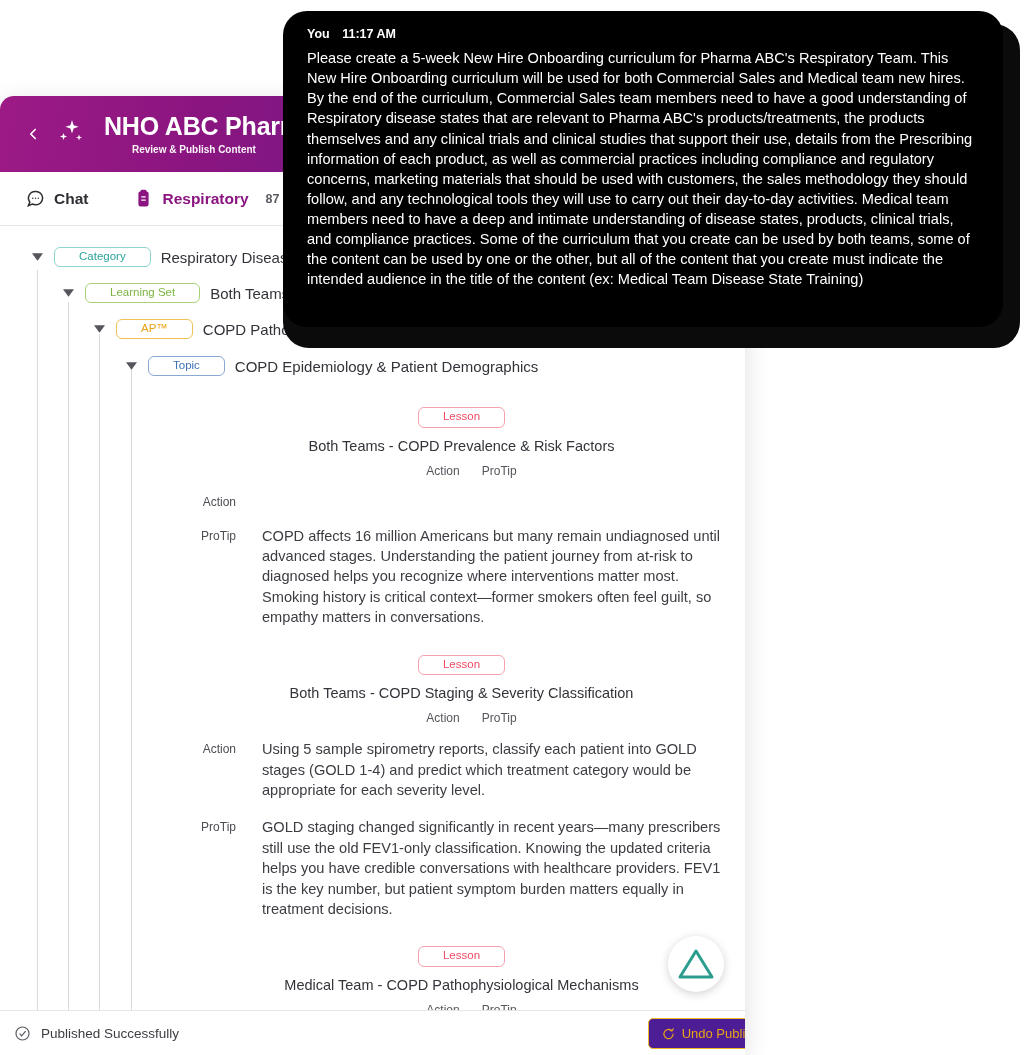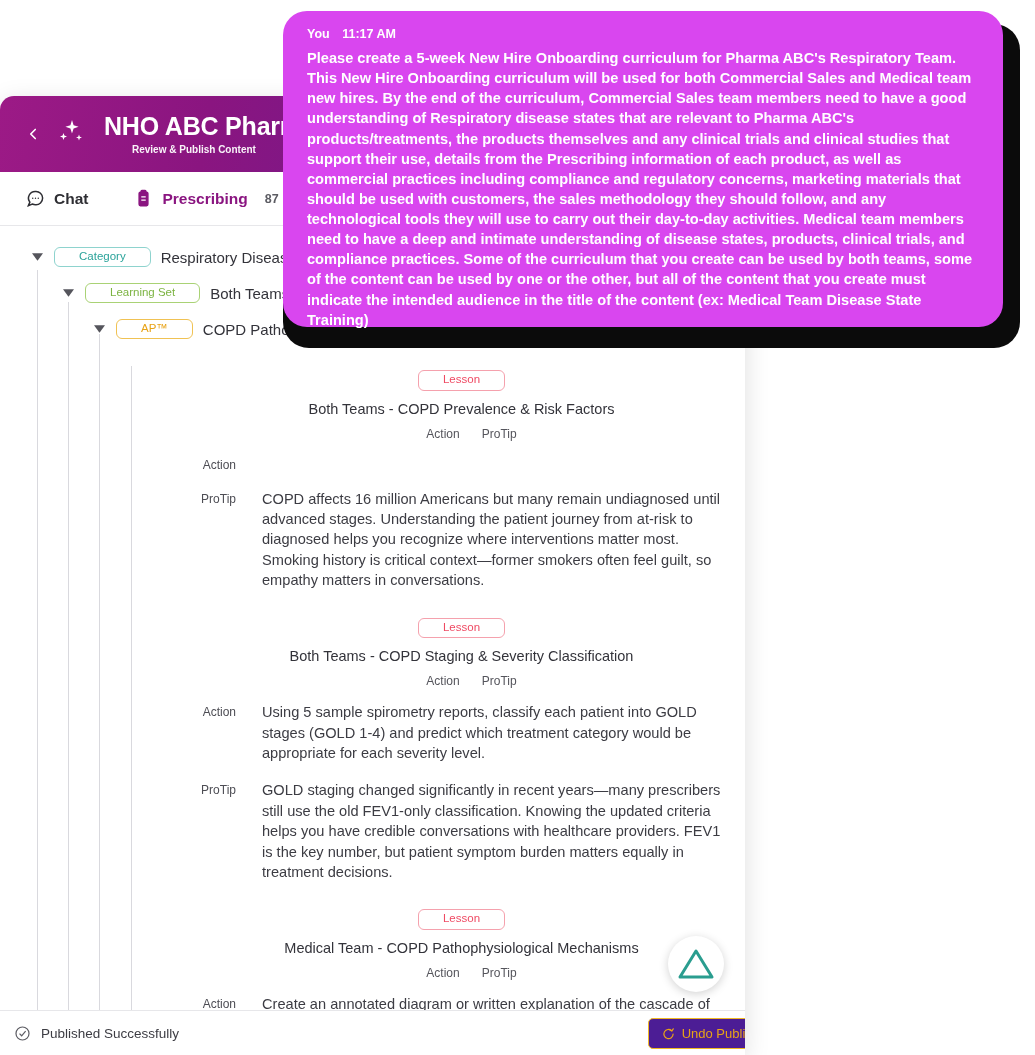--- a/index.html
+++ b/index.html
@@ -143,29 +143,29 @@
 
   
   .chat-shadow {
     position: absolute; left: 283px; top: 24px;
     width: 737px; height: 324px;
     background: #0b0b0b; border-radius: 26px;
   }
   .chat-bubble {
     position: absolute; left: 283px; top: 11px;
     width: 720px; height: 316px;
-    background: #d946ef;
+    background: #000000;
     border-radius: 24px;
     padding: 16px 23px 18px 24px;
     color: #fff;
     z-index: 30;
   }
   .chat-meta { font-size: 12.5px; font-weight: bold; margin-bottom: 7px; }
   .chat-meta .who { margin-right: 9px; }
-  .chat-text { font-size: 14.6px; line-height: 1.38; font-weight: 700; }
+  .chat-text { font-size: 14.6px; line-height: 1.38; font-weight: 400; }
 </style>
 </head>
 <body>
 
 <div id="root">
 
   <div class="app-window">
 
     <div class="app-header">
       <div class="back-btn">
@@ -196,21 +196,21 @@
         </svg>
         <span class="tab-label">Chat</span>
       </div>
       <div class="tab active">
         <svg width="19" height="19" viewBox="0 0 24 24" fill="none" stroke="#8a1580" stroke-width="1.9">
           <rect x="6.5" y="4" width="11" height="17" rx="1.6" fill="#8a1580" stroke="#8a1580"></rect>
           <rect x="9" y="2" width="6" height="3.4" rx="1" fill="#8a1580" stroke="#8a1580"></rect>
           <line x1="9.2" y1="10" x2="14.8" y2="10" stroke="#ffffff" stroke-width="1.6"></line>
           <line x1="9.2" y1="14" x2="14.8" y2="14" stroke="#ffffff" stroke-width="1.6"></line>
         </svg>
-        <span class="tab-label">Prescribing</span>
+        <span class="tab-label">Respiratory</span>
         <span class="tab-badge">87</span>
       </div>
     </div>
 
     <div class="tree-body">
       <div class="guide g1"></div>
       <div class="guide g2"></div>
       <div class="guide g3"></div>
       <div class="guide g4"></div>
 
@@ -237,20 +237,29 @@
       <div class="tree-row lvl3" style="margin-top:6px;">
         <span class="caret">
           <svg width="11" height="8" viewBox="0 0 12 8">
               <polygon points="0,0 12,0 6,8" fill="#55555c"></polygon>
             </svg>
         </span>
         <span class="badge b-ap">AP™</span>
         <span class="node-title">COPD Pathophysiology &amp; Clinical Presentation</span>
       </div>
 
+      <div class="tree-row lvl4" style="margin-top:7px;">
+        <span class="caret">
+          <svg width="11" height="8" viewBox="0 0 12 8">
+              <polygon points="0,0 12,0 6,8" fill="#55555c"></polygon>
+            </svg>
+        </span>
+        <span class="badge b-topic">Topic</span>
+        <span class="node-title">COPD Epidemiology &amp; Patient Demographics</span>
+      </div>
 
       <div class="lesson-head">
         <span class="badge b-lesson">Lesson</span>
         <span class="lesson-title">Both Teams - COPD Prevalence &amp; Risk Factors</span>
         <span class="lesson-meta">
           <span class="meta-link">Action</span>
           <span class="meta-link">ProTip</span>
         </span>
       </div>
       <div class="detail-row">

